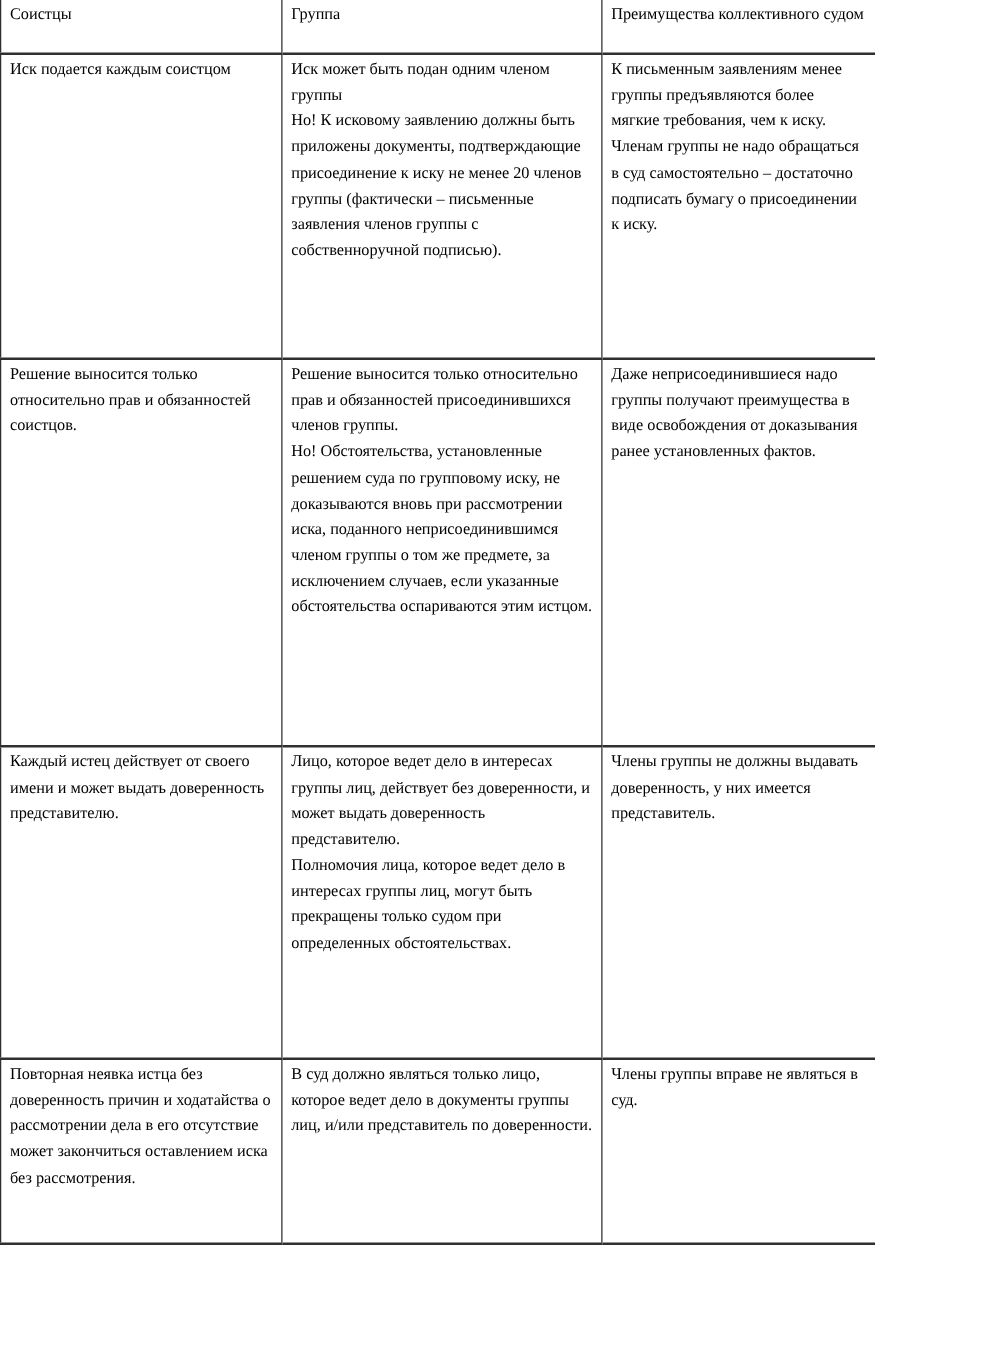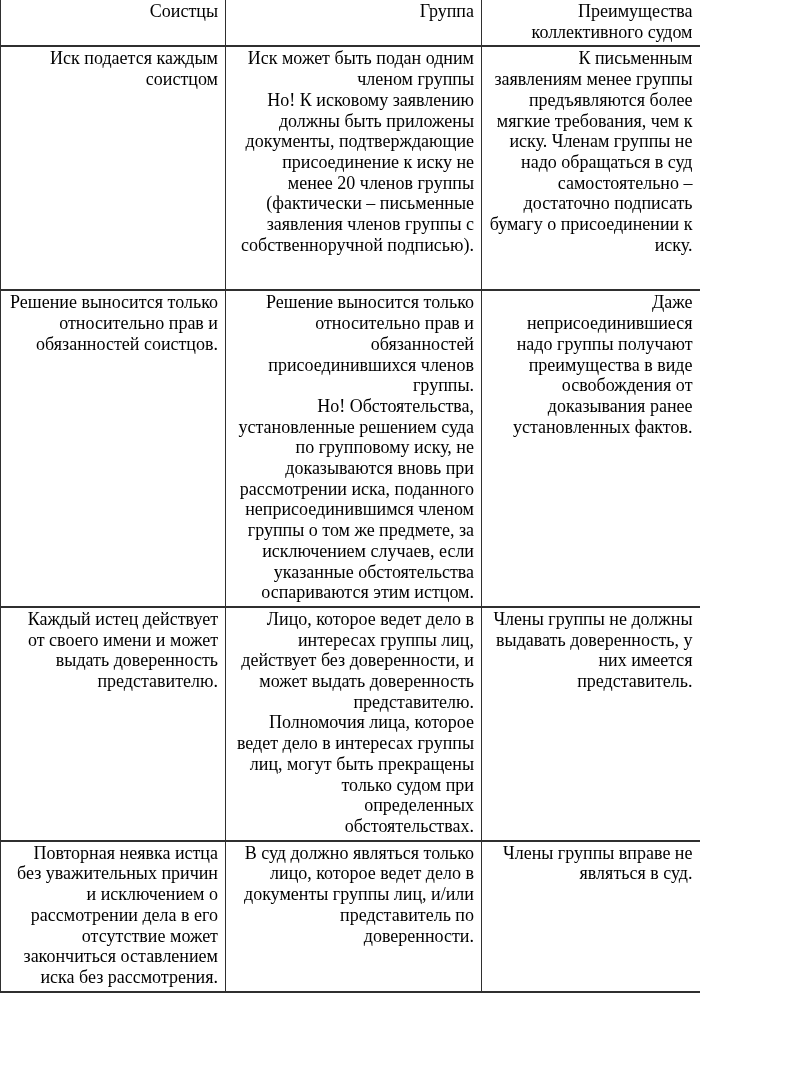--- a/index.html
+++ b/index.html
@@ -28,38 +28,38 @@
     border-collapse:collapse;
     border-left:1px solid var(--border-color);
     border-top:none;
   }
   table.cmp col.c1{width:225px;}
   table.cmp col.c2{width:256px;}
   table.cmp col.c3{width:218px;}
   table.cmp th,
   table.cmp td{
     vertical-align:top;
-    text-align:right;
+    text-align:left;
     font-weight:normal;
-    font-size:18px;
+    font-size:13px;
     line-height:20.7px;
     padding:1px 7px 3px 7px;
     border-bottom:2px solid var(--border-color);
     white-space:pre-wrap;
     overflow:hidden;
     word-wrap:break-word;
   }
   table.cmp th:not(:last-child),
   table.cmp td:not(:last-child){
     border-right:1px solid var(--border-color);
   }
   thead tr{height:43px;}
   tbody tr:nth-child(1){height:244px;}
   tbody tr:nth-child(2){height:310px;}
-  tbody tr:nth-child(3){height:208px;}
+  tbody tr:nth-child(3){height:250px;}
   tbody tr:nth-child(4){height:148px;}
   td.justify{text-align:justify;margin-top:48px;}
 </style>
 </head>
 <body>
 
 <div class="page">
   <table class="cmp">
     <colgroup>
       <col class="c1">
@@ -86,19 +86,19 @@
 Но! Обстоятельства, установленные решением суда по групповому иску, не доказываются вновь при рассмотрении иска, поданного неприсоединившимся членом группы о том же предмете, за исключением случаев, если указанные обстоятельства оспариваются этим истцом.</td>
         <td>Даже неприсоединившиеся надо группы получают преимущества в виде освобождения от доказывания ранее установленных фактов.</td>
       </tr>
       <tr>
         <td>Каждый истец действует от своего имени и может выдать доверенность представителю.</td>
         <td>Лицо, которое ведет дело в интересах группы лиц, действует без доверенности, и может выдать доверенность представителю.
 Полномочия лица, которое ведет дело в интересах группы лиц, могут быть прекращены только судом при определенных обстоятельствах.</td>
         <td>Члены группы не должны выдавать доверенность, у них имеется представитель.</td>
       </tr>
       <tr>
-        <td>Повторная неявка истца без уважительных причин и исключением о рассмотрении дела в его отсутствие может закончиться оставлением иска без рассмотрения.</td>
+        <td>Повторная неявка истца без доверенность причин и ходатайства о рассмотрении дела в его отсутствие может закончиться оставлением иска без рассмотрения.</td>
         <td>В суд должно являться только лицо, которое ведет дело в документы группы лиц, и/или представитель по доверенности.</td>
         <td>Члены группы вправе не являться в суд.</td>
       </tr>
     </tbody>
   </table>
 </div>
 
 </body></html>

